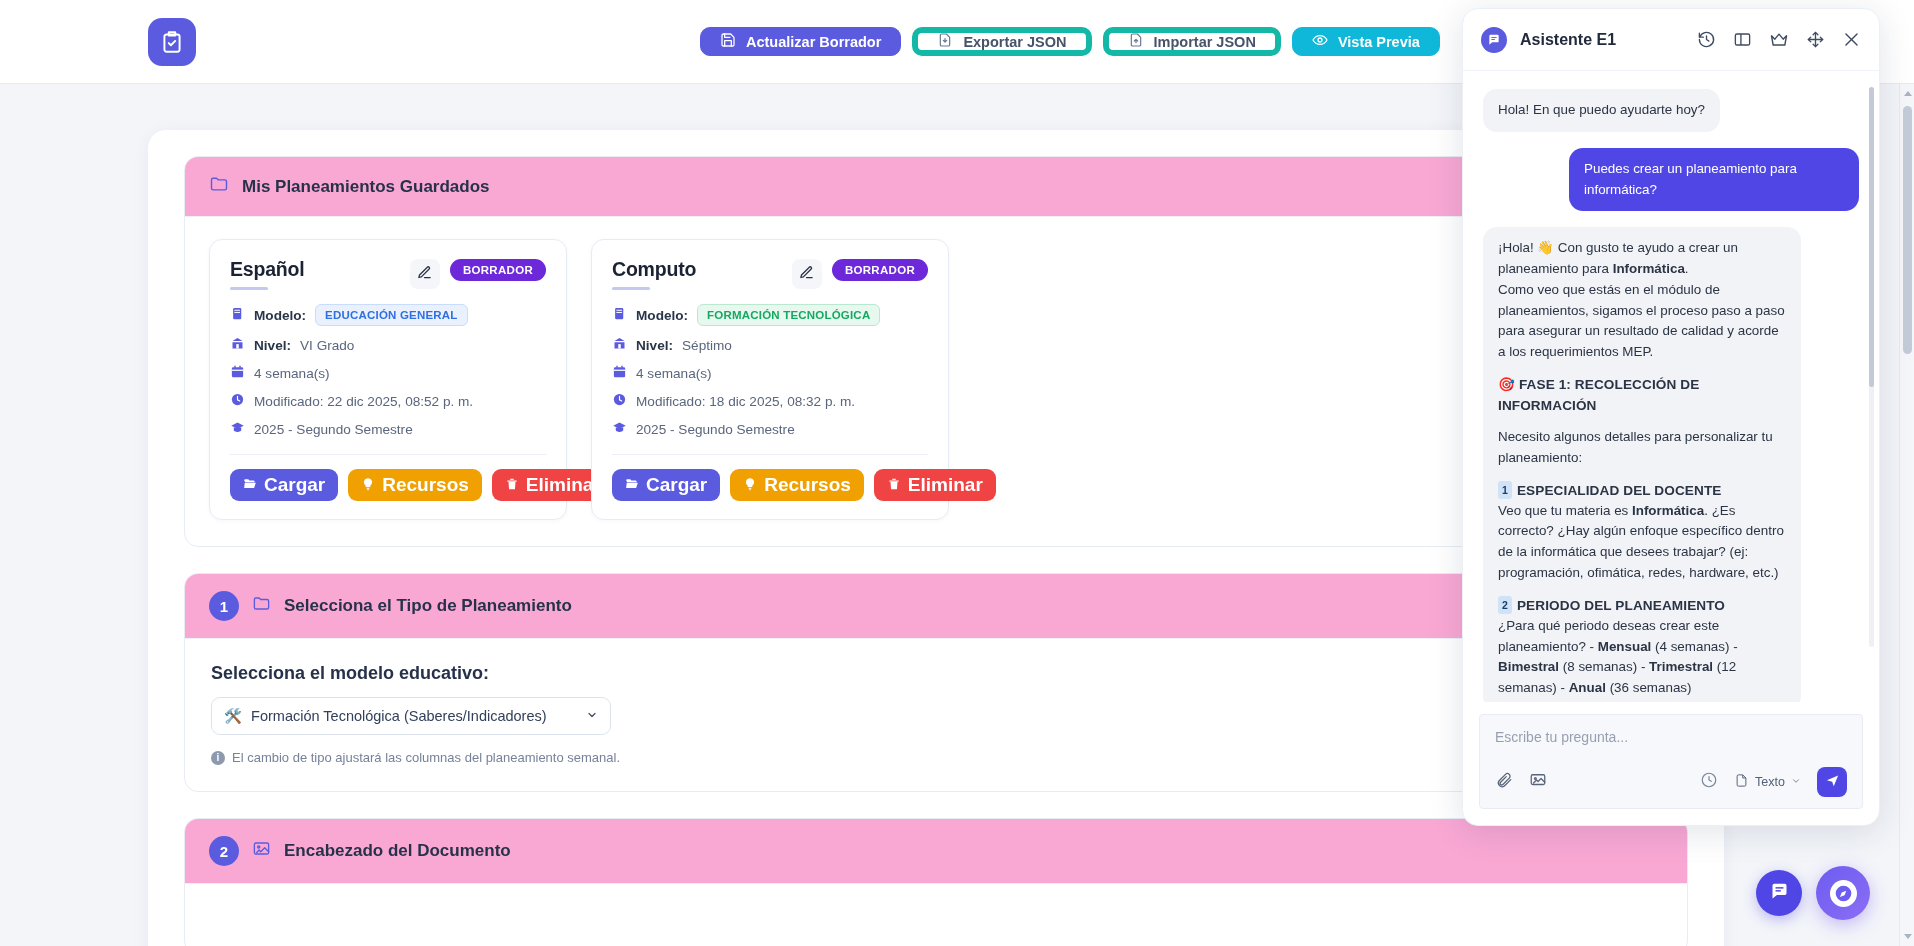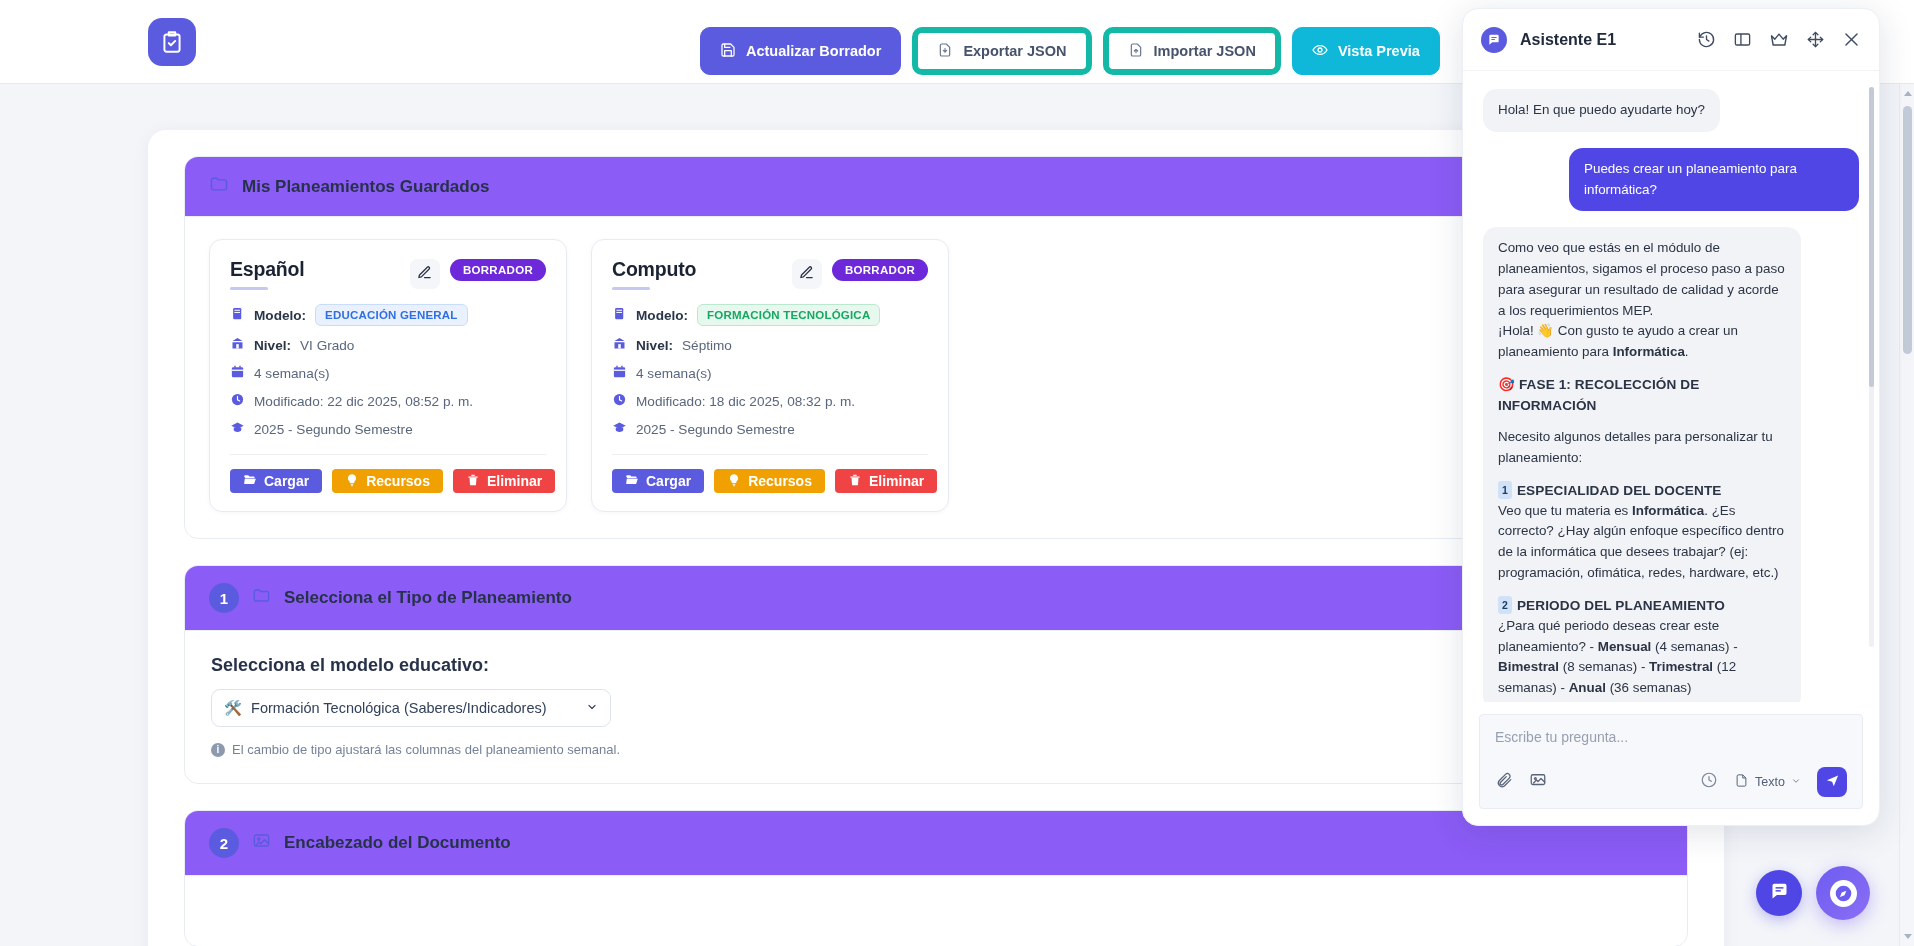--- a/index.html
+++ b/index.html
@@ -31,21 +31,21 @@
   .brand-text { display: flex; flex-direction: column; gap: 2px; }
   .brand-title { font-size: 25px; font-weight: bold; color: #1f2937; letter-spacing: -0.3px; }
   .brand-sub { font-size: 13.5px; color: #7b8699; }
 
   .topbar-actions {
     position: absolute; left: 700px; top: 27px;
     display: flex; align-items: center; gap: 11px;
   }
   .tbtn {
     display: inline-flex; align-items: center; gap: 10px;
-    height: 48px; padding: 8px 19px;
+    height: 29px; padding: 8px 19px;
     border-radius: 10px; font-size: 14.5px; font-weight: bold;
     white-space: nowrap; cursor: pointer; border: 1px solid transparent;
   }
   .tbtn svg { flex: 0 0 auto; }
   .tbtn-primary { background: #5b5be0; color: #ffffff; border-color:#5b5be0; }
   .tbtn-ghost { background: #ffffff; color: #46536b; border: 6px solid #14b8a6; }
   .tbtn-teal { background: #0fb8d9; color: #ffffff; border-color: #0fb8d9; }
 
   
   .page {
@@ -63,21 +63,21 @@
   .panel {
     margin: 0 36px 26px 36px;
     border: 1px solid #e8ecf3;
     border-radius: 14px;
     background: #ffffff;
     overflow: hidden;
   }
   .panel-head {
     display: flex; align-items: center; gap: 13px;
     padding: 17px 24px;
-    background: #8b5cf6;
+    background: #f9a8d4;
     border-bottom: 1px solid #edf0f6;
     font-size: 17px; font-weight: bold; color: #27324a;
   }
   .step-num {
     width: 30px; height: 30px; border-radius: 50%;
     background: #5b5be0; color: #fff;
     display: flex; align-items: center; justify-content: center;
     font-size: 15px; font-weight: bold; flex: 0 0 auto;
   }
 
@@ -113,22 +113,22 @@
   .chip {
     font-size: 11.5px; font-weight: bold; letter-spacing: .2px;
     border-radius: 6px; padding: 4px 9px; white-space: nowrap;
   }
   .chip-blue { background: #eaf1fe; color: #2f6fe0; border: 1px solid #c9dcfb; }
   .chip-green { background: #e7f8ef; color: #16a860; border: 1px solid #bbe9d0; }
   .plan-sep { height: 1px; background: #eceff5; margin: 16px 0 14px 0; }
   .plan-actions { display: flex; gap: 10px; }
   .pbtn {
     display: inline-flex; align-items: center; gap: 7px;
-    height: 24px; padding: 0 13px; border-radius: 4px; border: none;
-    font-size: 14px; font-weight: bold; color: #fff; cursor: pointer;
+    height: 32px; padding: 0 13px; border-radius: 9px; border: none;
+    font-size: 19px; font-weight: bold; color: #fff; cursor: pointer;
     white-space: nowrap;
   }
   .pbtn-load { background: #5b5be0; }
   .pbtn-res { background: #f0a000; }
   .pbtn-del { background: #f04444; }
 
   
   .step-body { padding: 24px 26px 26px 26px; }
   .field-label { font-size: 18px; font-weight: bold; color: #27324a; margin-bottom: 13px; }
   .select-box {
@@ -610,22 +610,22 @@
         </span>
       </div>
     </div>
 
     <div class="chat-body">
       <div class="msgs">
         <div class="bubble bubble-bot">Hola! En que puedo ayudarte hoy?</div>
         <div class="bubble bubble-user">Puedes crear un planeamiento para informática?</div>
 
         <div class="bubble bubble-bot bubble-long">
+          <p><span>¡Hola! 👋 Con gusto te ayudo a crear un planeamiento para </span><b>Informática</b><span>.</span></p>
           <p>Como veo que estás en el módulo de planeamientos, sigamos el proceso paso a paso para asegurar un resultado de calidad y acorde a los requerimientos MEP.</p>
-          <p><span>¡Hola! 👋 Con gusto te ayudo a crear un planeamiento para </span><b>Informática</b><span>.</span></p>
           <div class="blank"></div>
           <p class="hdr"><span>🎯</span> <span>FASE 1: RECOLECCIÓN DE INFORMACIÓN</span></p>
           <div class="blank"></div>
           <p>Necesito algunos detalles para personalizar tu planeamiento:</p>
           <div class="blank"></div>
           <p class="hdr"><span class="numbox">1</span><span>ESPECIALIDAD DEL DOCENTE</span></p>
           <p><span> Veo que tu materia es </span><b>Informática</b><span>. ¿Es correcto? ¿Hay algún enfoque específico dentro de la informática que desees trabajar? (ej: programación, ofimática, redes, hardware, etc.)</span></p>
           <div class="blank"></div>
           <p class="hdr"><span class="numbox">2</span><span>PERIODO DEL PLANEAMIENTO</span></p>
           <p><span> ¿Para qué periodo deseas crear este planeamiento? - </span><b>Mensual</b><span> (4 semanas) - </span><b>Bimestral</b><span> (8 semanas)  - </span><b>Trimestral</b><span> (12 semanas) - </span><b>Anual</b><span> (36 semanas)</span></p>

